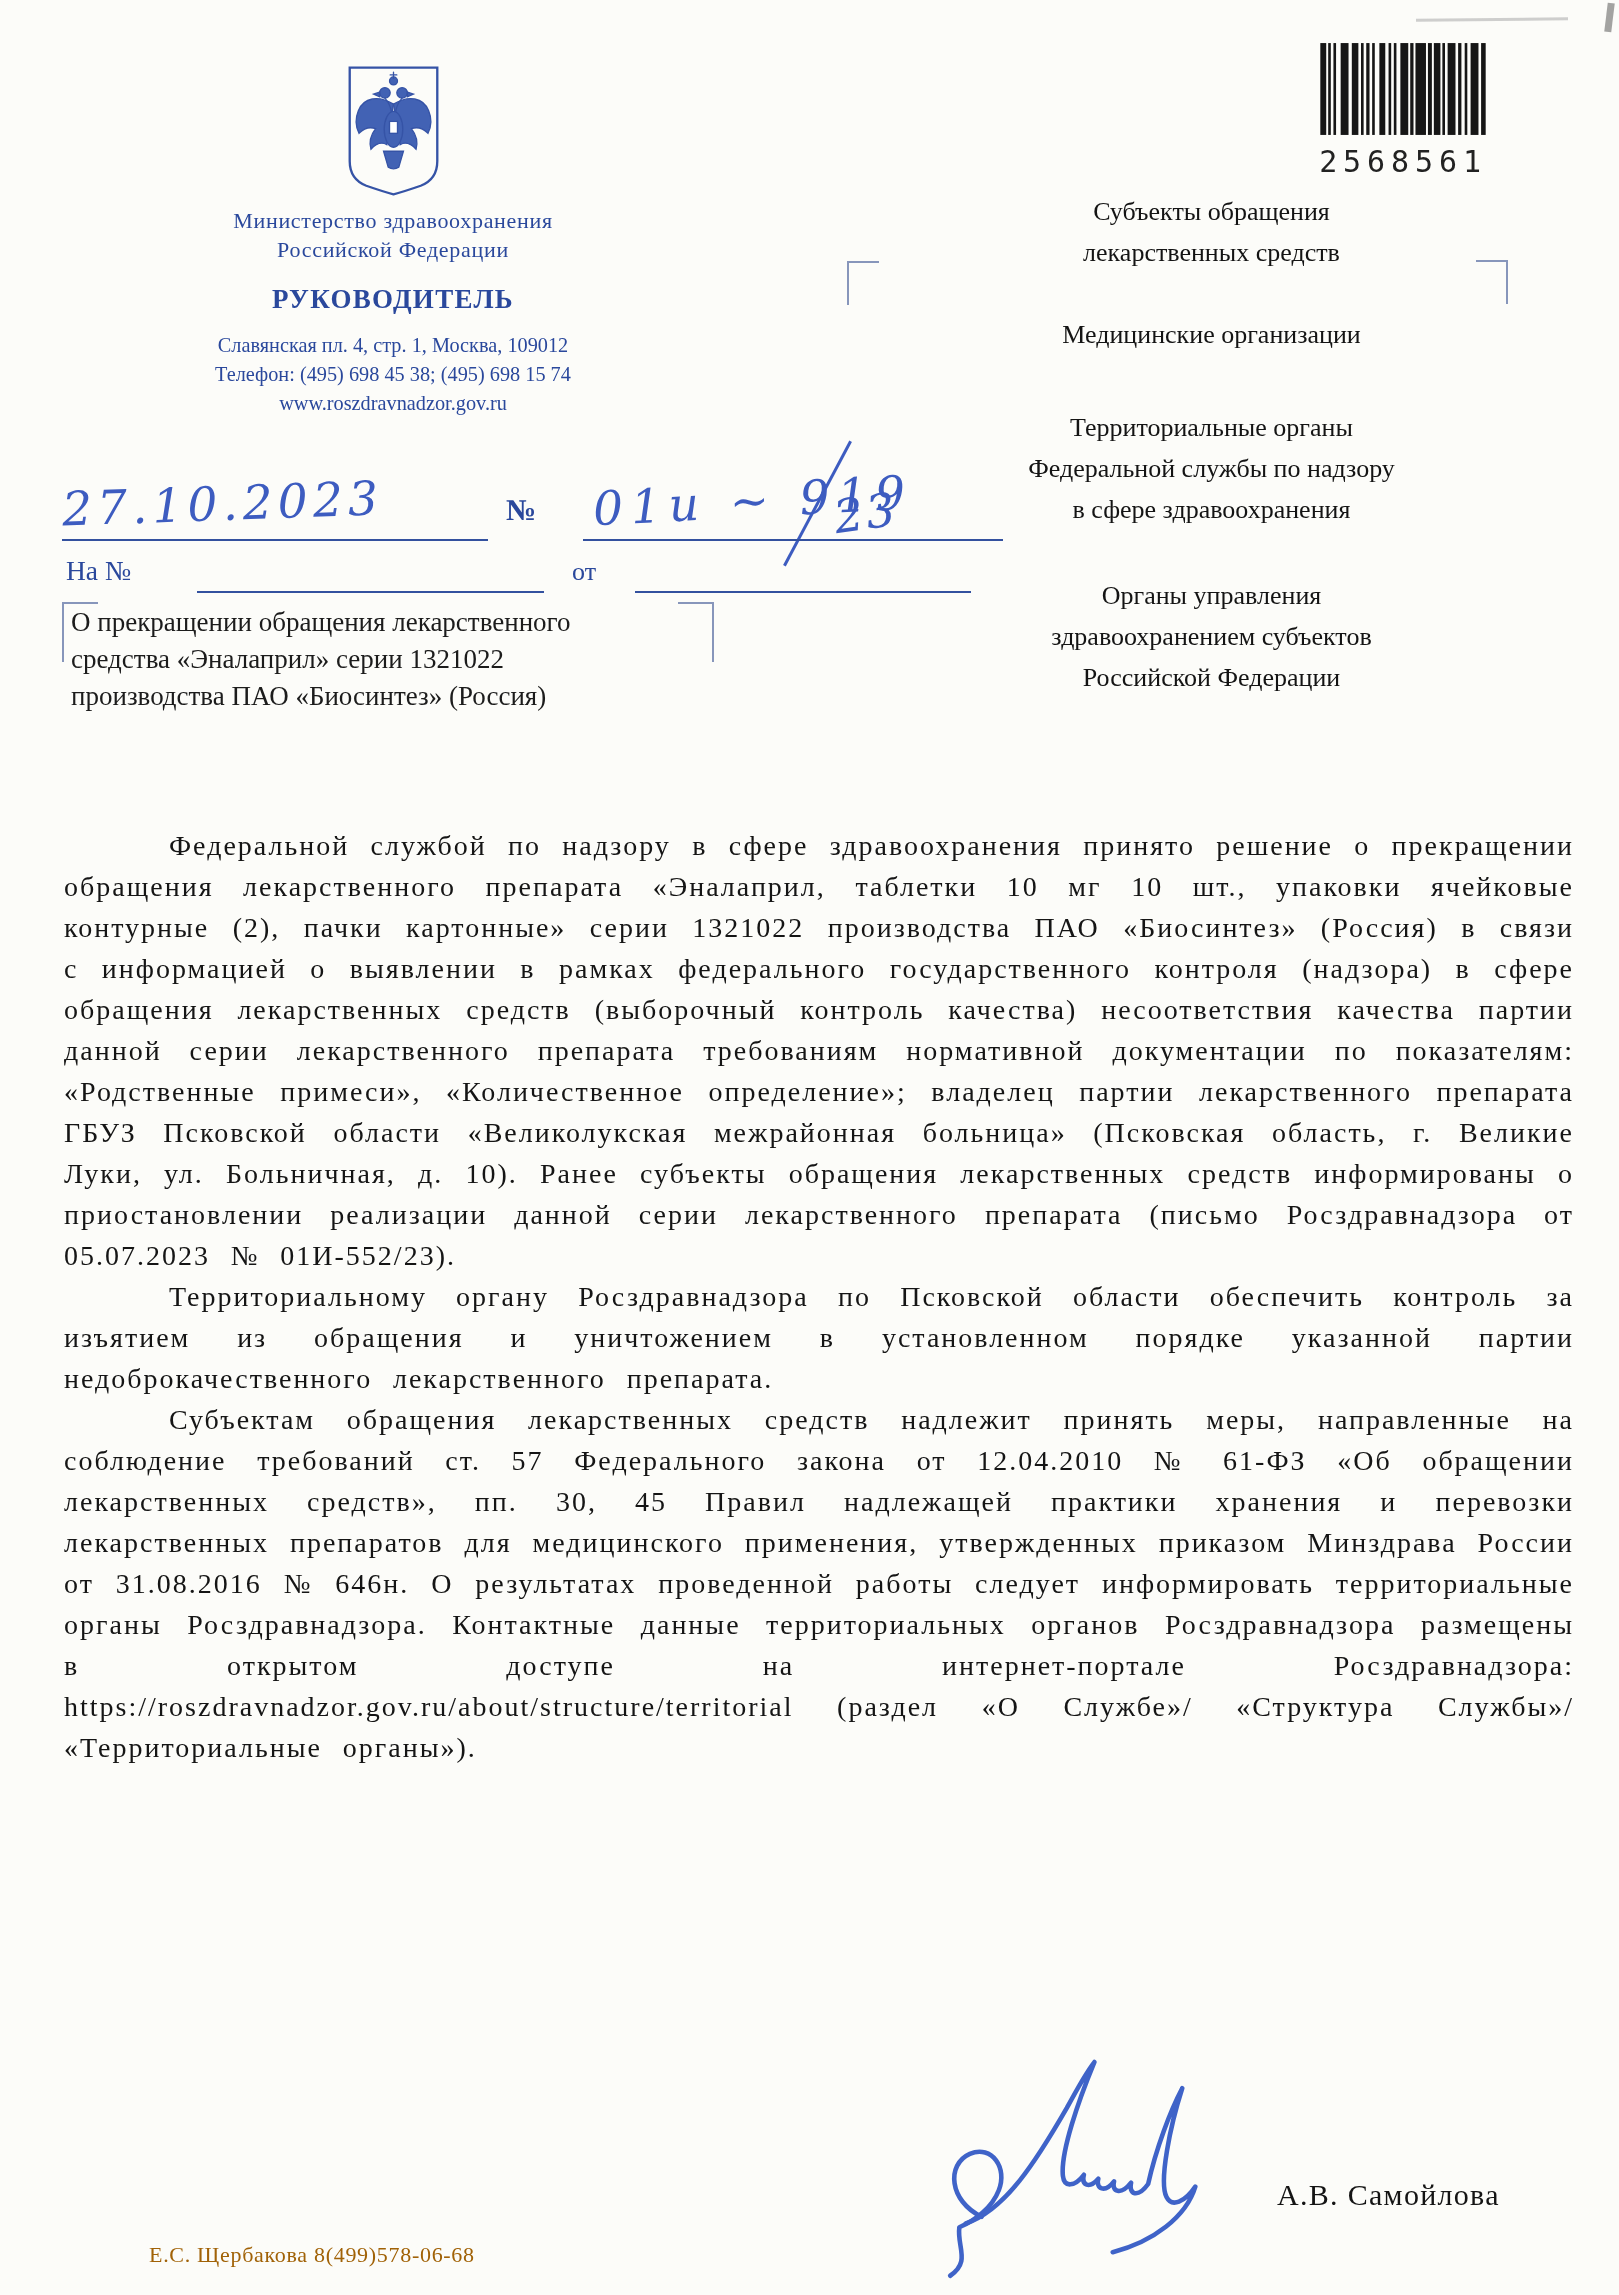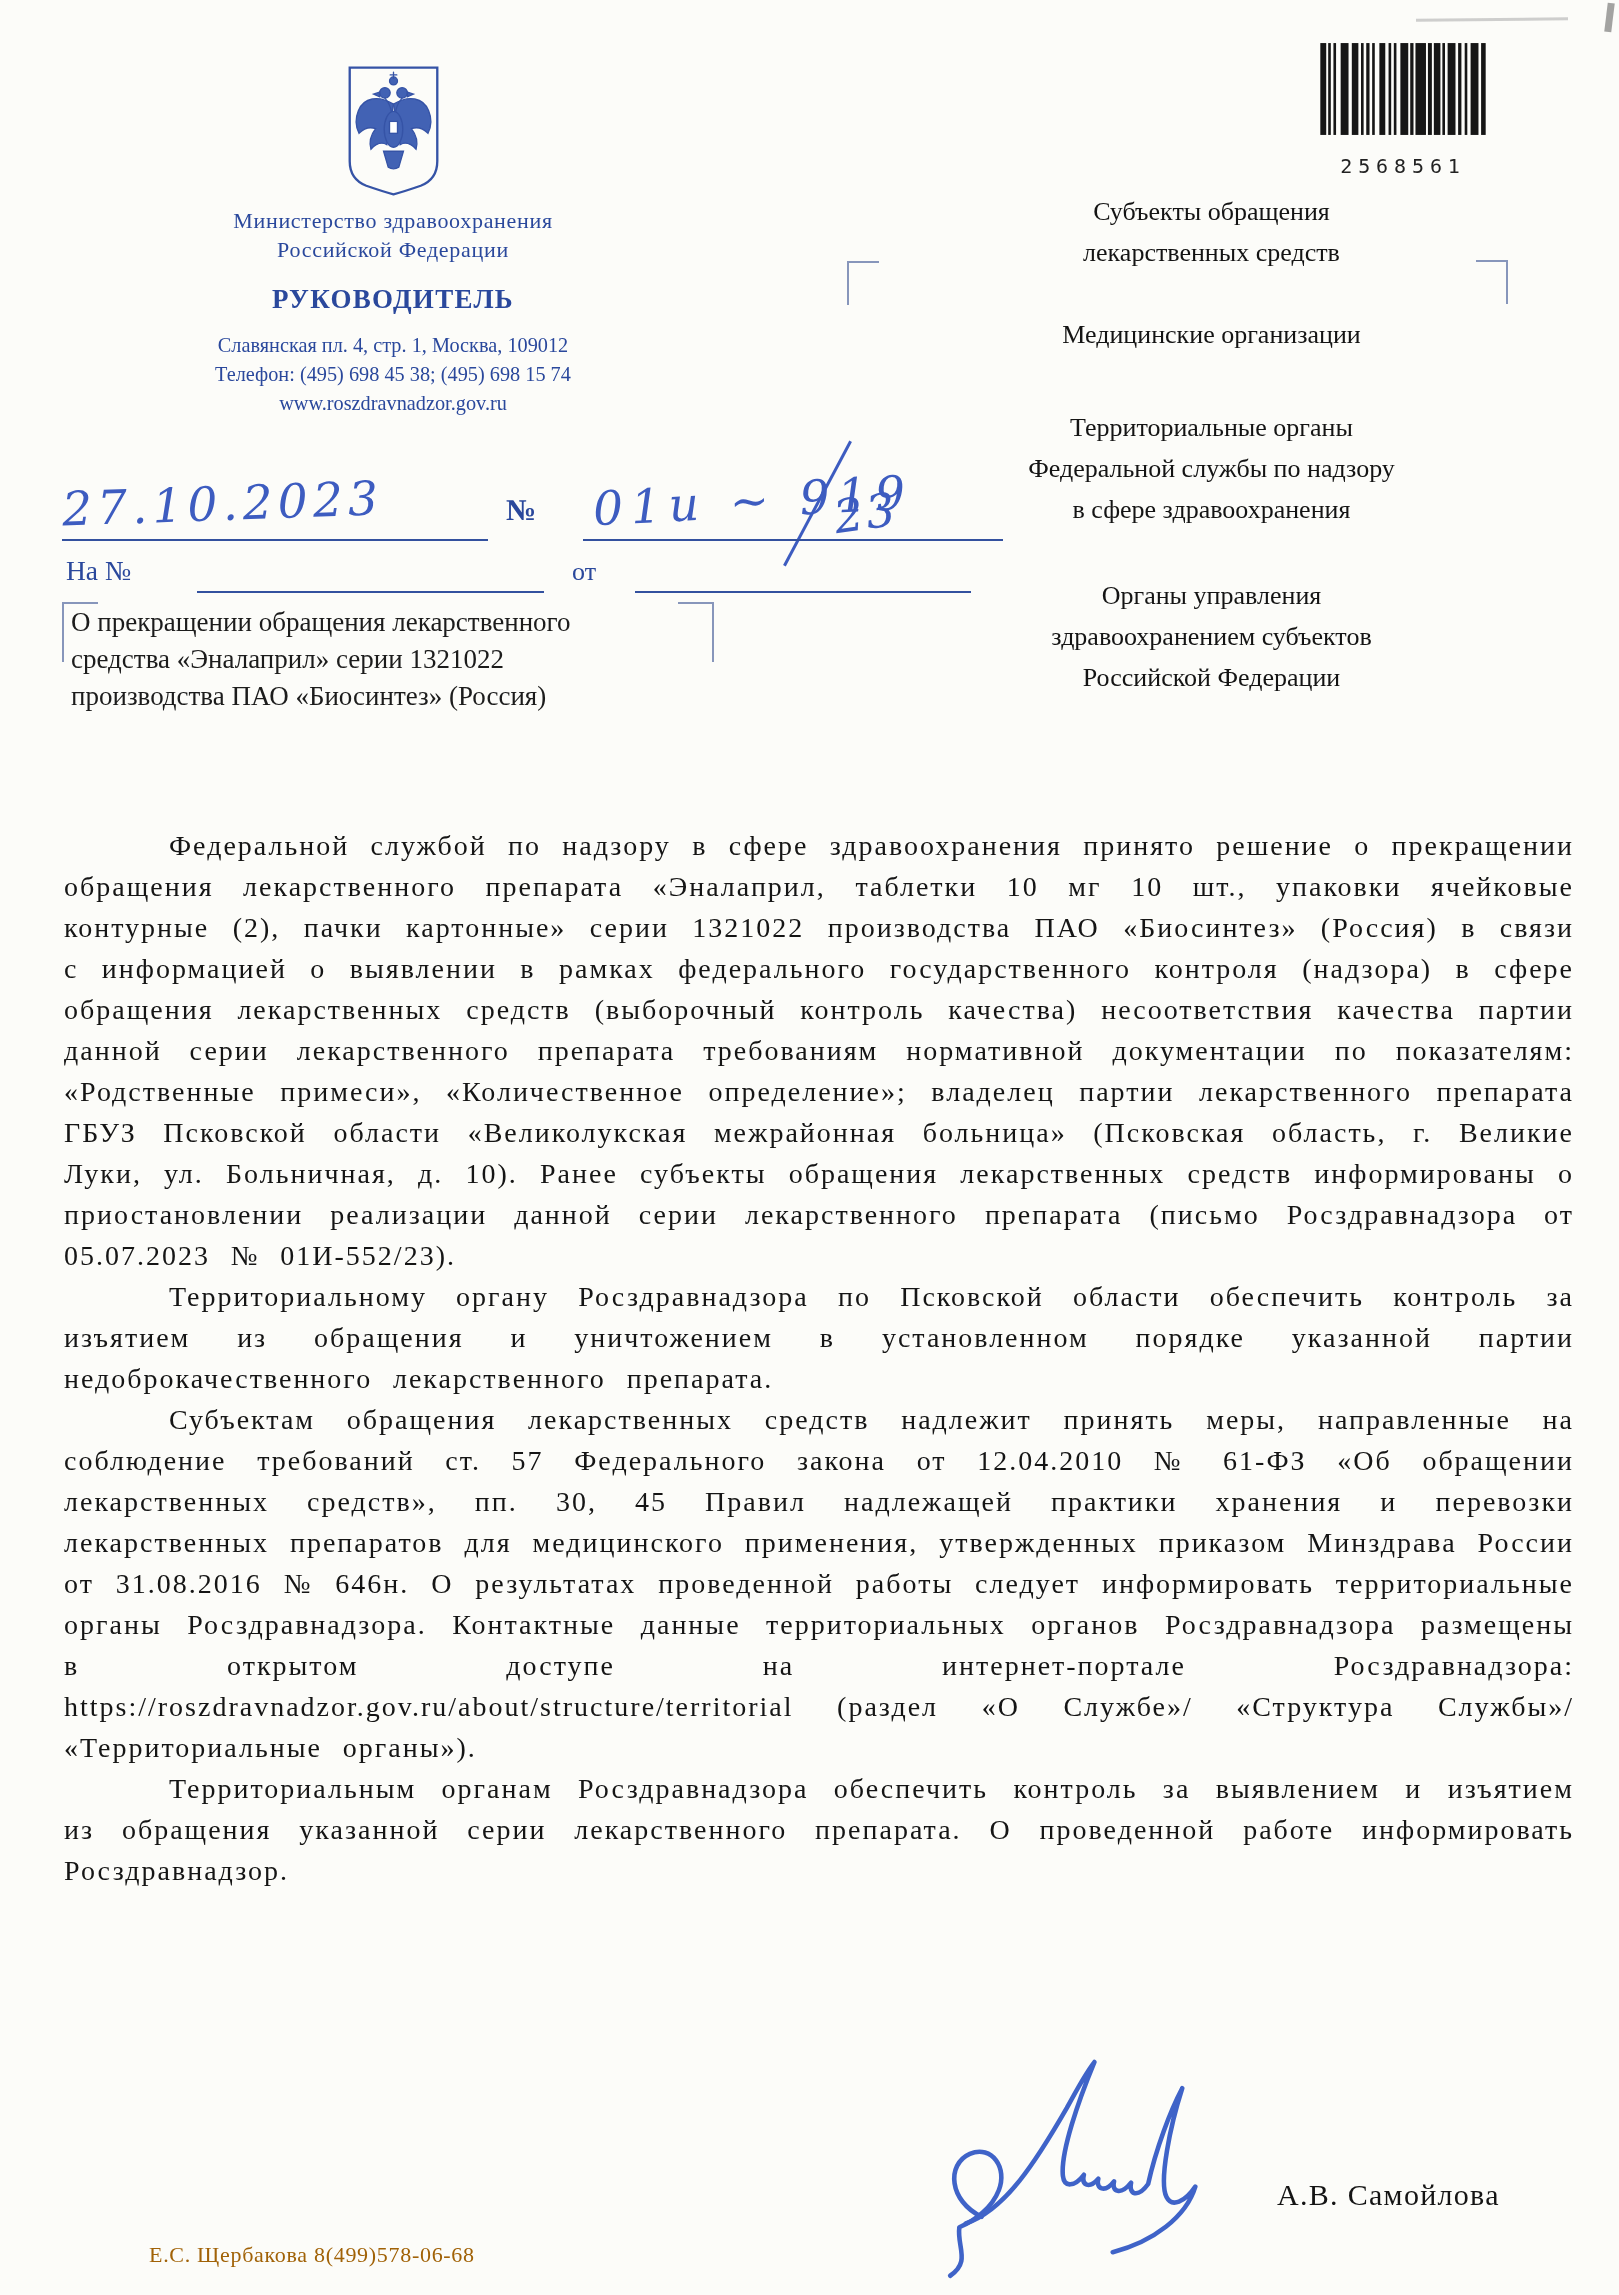--- a/index.html
+++ b/index.html
@@ -30,21 +30,21 @@
   .ul-reply1{left:197px; top:591px; width:347px;}
   .reply-from{position:absolute; left:572px; top:557px; font-size:26px; color:#2a489c;}
   .ul-reply2{left:635px; top:591px; width:336px;}
   
   .subject{position:absolute; left:71px; top:604px; width:629px; font-size:27px; line-height:37px; white-space:pre-line;}
   .corner{position:absolute; width:34px; height:58px; border:0 solid #8796bb;}
   .corner-tl{left:62px; top:602px; border-left-width:2px; border-top-width:2px;}
   .corner-tr{left:678px; top:602px; border-right-width:2px; border-top-width:2px;}
   
   .barcode-wrap{position:absolute; left:1319px; top:43px; width:168px; text-align:center;}
-  .barcode-num{font-family:"DejaVu Sans Mono", monospace; font-size:20px; letter-spacing:5.9px; color:#222; margin-top:17px;}
+  .barcode-num{font-family:"DejaVu Sans Mono", monospace; font-size:30px; letter-spacing:5.9px; color:#222; margin-top:7px;}
   
   .recipients{position:absolute; left:846px; top:191px; width:731px; text-align:center; font-size:26px; line-height:41px; color:#141414;}
   .recipient{white-space:pre-line;}
   .recipient+.recipient{margin-top:0;}
   .r-gap1{margin-top:52px !important;}
   .r-gap2{margin-top:41px !important;}
   .r-gap3{margin-top:45px !important;}
   .fold{position:absolute; width:30px; height:42px; border:0 solid #8796bb;}
   .fold-l{left:847px; top:261px; border-left-width:2px; border-top-width:2px;}
   .fold-r{left:1476px; top:260px; border-right-width:2px; border-top-width:2px;}
@@ -156,21 +156,20 @@
 в сфере здравоохранения</div>
     <div class="recipient r-gap3">Органы управления
 здравоохранением субъектов
 Российской Федерации</div>
   </div>
 
   <div class="body-text">
     <p>Федеральной службой по надзору в сфере здравоохранения принято решение о прекращении обращения лекарственного препарата «Эналаприл, таблетки 10 мг 10 шт., упаковки ячейковые контурные (2), пачки картонные» серии 1321022 производства ПАО «Биосинтез» (Россия) в связи с информацией о выявлении в рамках федерального государственного контроля (надзора) в сфере обращения лекарственных средств (выборочный контроль качества) несоответствия качества партии данной серии лекарственного препарата требованиям нормативной документации по показателям: «Родственные примеси», «Количественное определение»; владелец партии лекарственного препарата ГБУЗ Псковской области «Великолукская межрайонная больница» (Псковская область, г. Великие Луки, ул. Больничная, д. 10). Ранее субъекты обращения лекарственных средств информированы о приостановлении реализации данной серии лекарственного препарата (письмо Росздравнадзора от 05.07.2023 № 01И-552/23).</p>
     <p>Территориальному органу Росздравнадзора по Псковской области обеспечить контроль за изъятием из обращения и уничтожением в установленном порядке указанной партии недоброкачественного лекарственного препарата.</p>
     <p>Субъектам обращения лекарственных средств надлежит принять меры, направленные на соблюдение требований ст. 57 Федерального закона от 12.04.2010 № 61-ФЗ «Об обращении лекарственных средств», пп. 30, 45 Правил надлежащей практики хранения и перевозки лекарственных препаратов для медицинского применения, утвержденных приказом Минздрава России от 31.08.2016 № 646н. О результатах проведенной работы следует информировать территориальные органы Росздравнадзора. Контактные данные территориальных органов Росздравнадзора размещены в открытом доступе на интернет-портале Росздравнадзора: https://roszdravnadzor.gov.ru/about/structure/territorial (раздел «О Службе»/ «Структура Службы»/ «Территориальные органы»).</p>
-    <p>Территориальным органам Росздравнадзора обеспечить контроль за выявлением и изъятием из обращения указанной серии лекарственного препарата. О проведенной работе информировать Росздравнадзор.</p>
   </div>
 
   <svg class="sig-svg" width="341" height="236" viewBox="0 0 520 360">
     <g fill="none" stroke="#3f63c8" stroke-width="7" stroke-linecap="round" stroke-linejoin="round">
       <path d="M68 262 C18 238 14 182 50 166 C84 152 108 188 94 222 C84 248 58 268 34 278 C30 308 52 330 20 352"></path>
       <path d="M44 272 C104 252 152 176 198 96 C212 70 226 44 240 26 C216 84 188 164 192 200 C194 218 210 216 224 198 C220 214 232 220 246 204 C242 220 256 226 270 208 C266 224 280 230 296 210 C292 228 306 234 322 212 C334 158 356 100 374 66 C356 122 338 208 350 232 C358 248 378 240 394 216 C380 262 330 300 268 316"></path>
     </g>
   </svg>
   <div class="sig-name">А.В. Самойлова</div>
 

